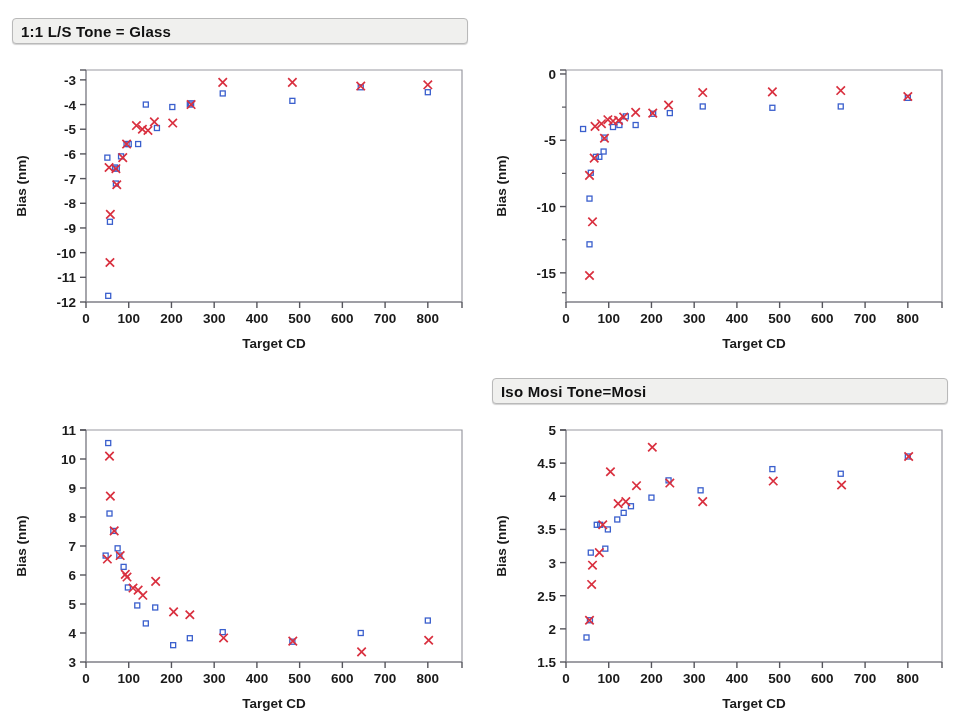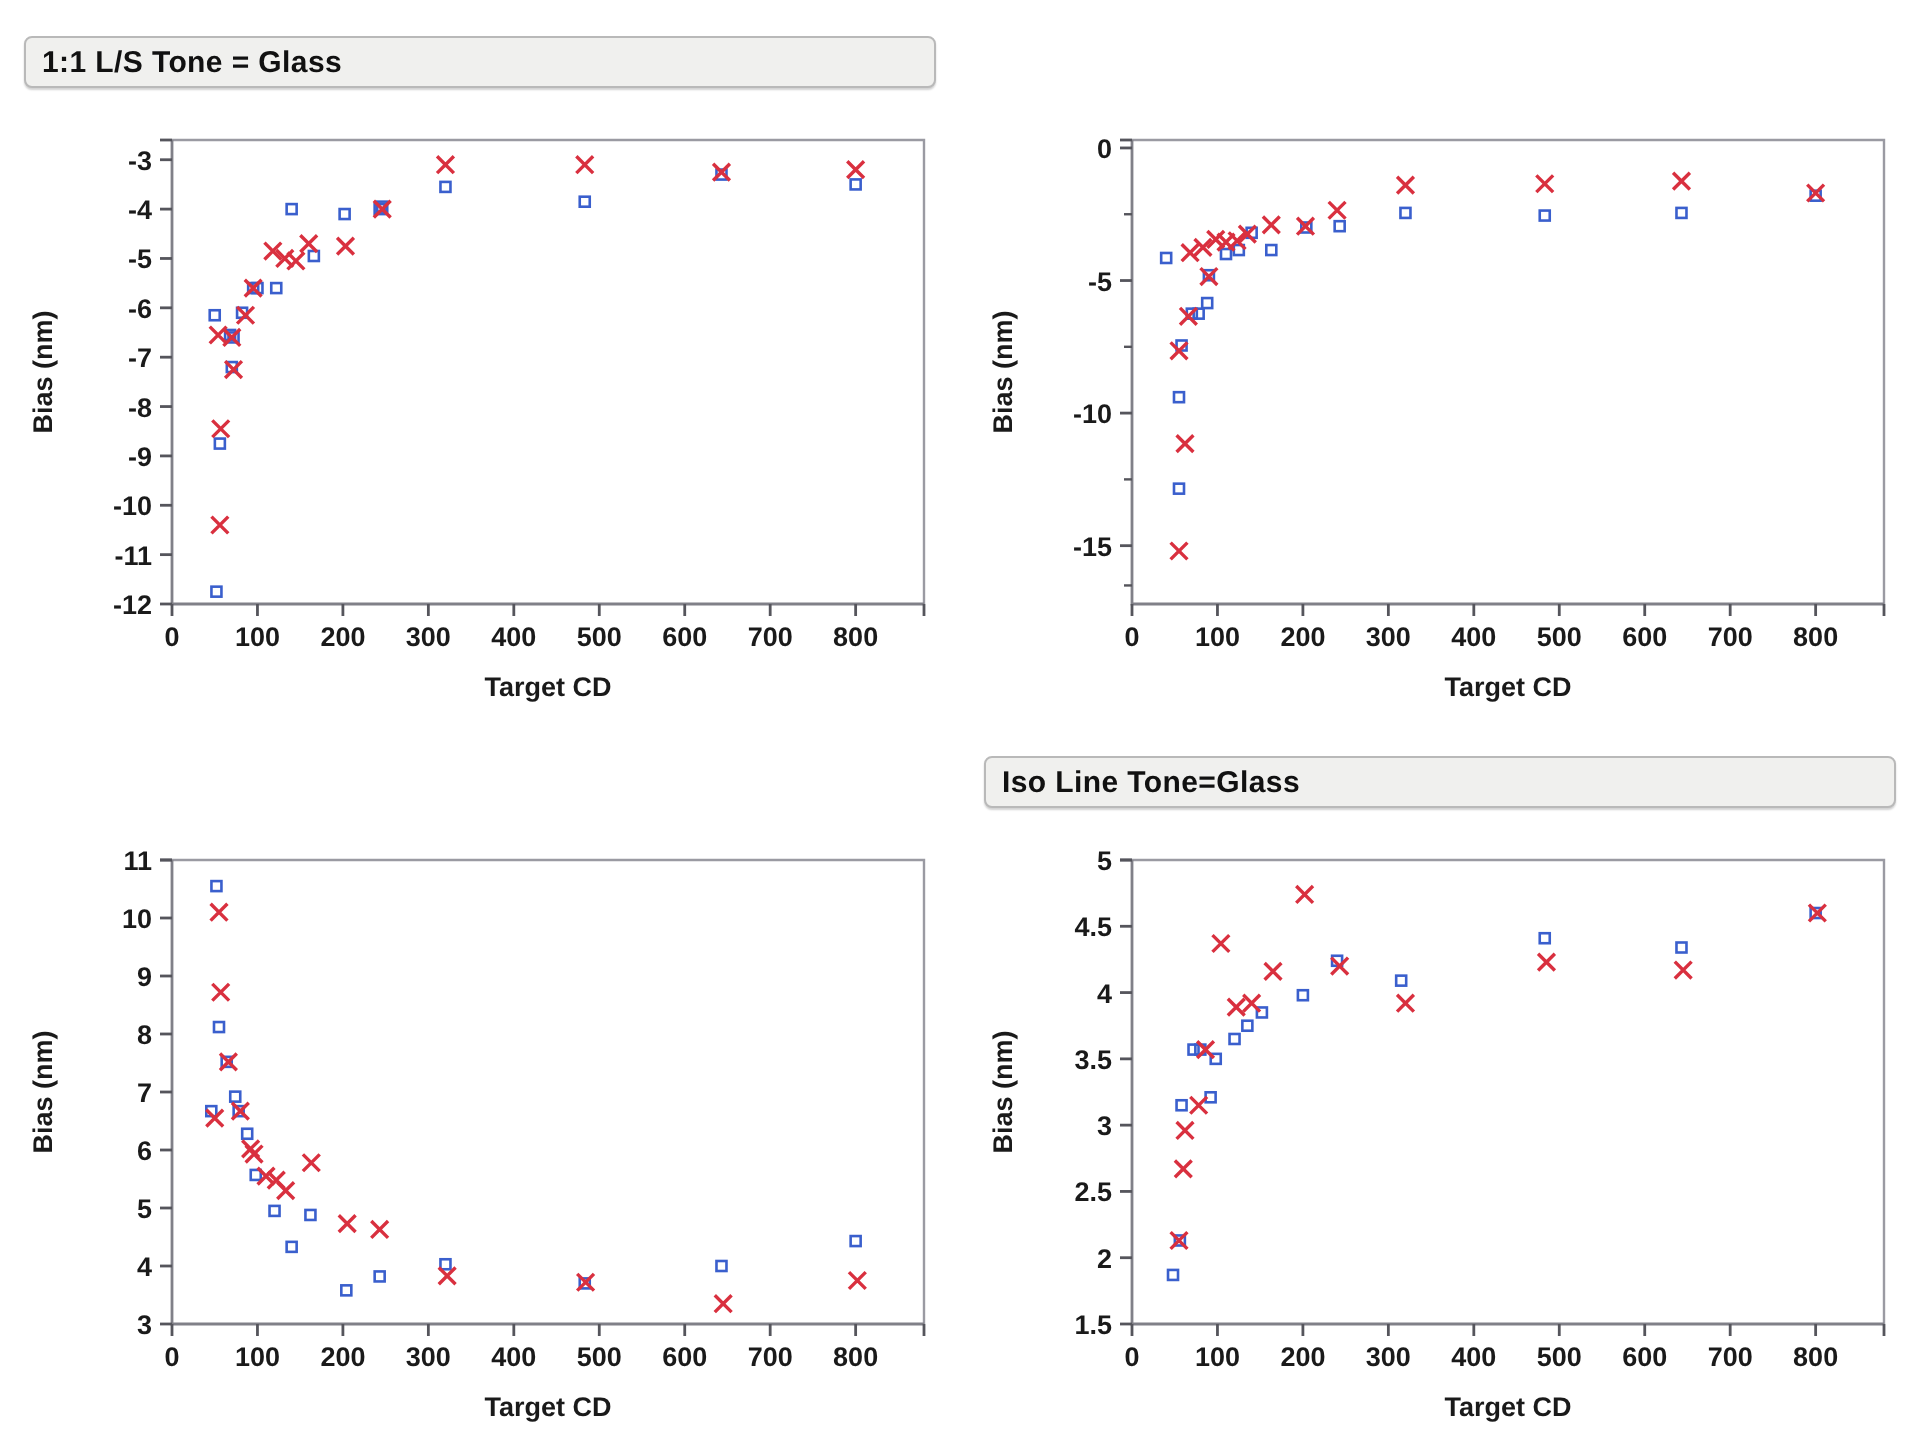--- a/index.html
+++ b/index.html
@@ -342,21 +342,21 @@
           <path d="M169.39 203.63 L177.79 212.03 M177.79 203.63 L169.39 212.03" stroke="#d9303f" class="marker-x"></path>
           <path d="M185.63 206.53 L194.03 214.93 M194.03 206.53 L185.63 214.93" stroke="#d9303f" class="marker-x"></path>
           <path d="M219.38 229.73 L227.78 238.13 M227.78 229.73 L219.38 238.13" stroke="#d9303f" class="marker-x"></path>
           <path d="M288.60 232.92 L297.00 241.32 M297.00 232.92 L288.60 241.32" stroke="#d9303f" class="marker-x"></path>
           <path d="M357.39 243.65 L365.79 252.05 M365.79 243.65 L357.39 252.05" stroke="#d9303f" class="marker-x"></path>
           <path d="M424.47 232.05 L432.87 240.45 M432.87 232.05 L424.47 240.45" stroke="#d9303f" class="marker-x"></path>
         </g>
       </svg>
   </div>
   <div class="panel">
-    <div class="panel-title">Iso Line Tone=Glass</div>
+    <div class="panel-title">Iso Mosi Tone=Mosi</div>
     <svg class="plot-svg" viewBox="0 0 480 316" id="plot-3">
         <path d="M86 26 L462 26 L462 258" class="frame-line"></path>
         <path d="M86 26 L86 258 L462 258" class="axis-line"></path>
         <line x1="80" y1="258" x2="86" y2="258" class="tick"></line>
         <text x="76" y="263" text-anchor="end" class="tick-label">1.5</text>
         <line x1="80" y1="224.85714285714286" x2="86" y2="224.85714285714286" class="tick"></line>
         <text x="76" y="229.85714285714286" text-anchor="end" class="tick-label">2</text>
         <line x1="80" y1="191.71428571428572" x2="86" y2="191.71428571428572" class="tick"></line>
         <text x="76" y="196.71428571428572" text-anchor="end" class="tick-label">2.5</text>
         <line x1="80" y1="158.57142857142858" x2="86" y2="158.57142857142858" class="tick"></line>

